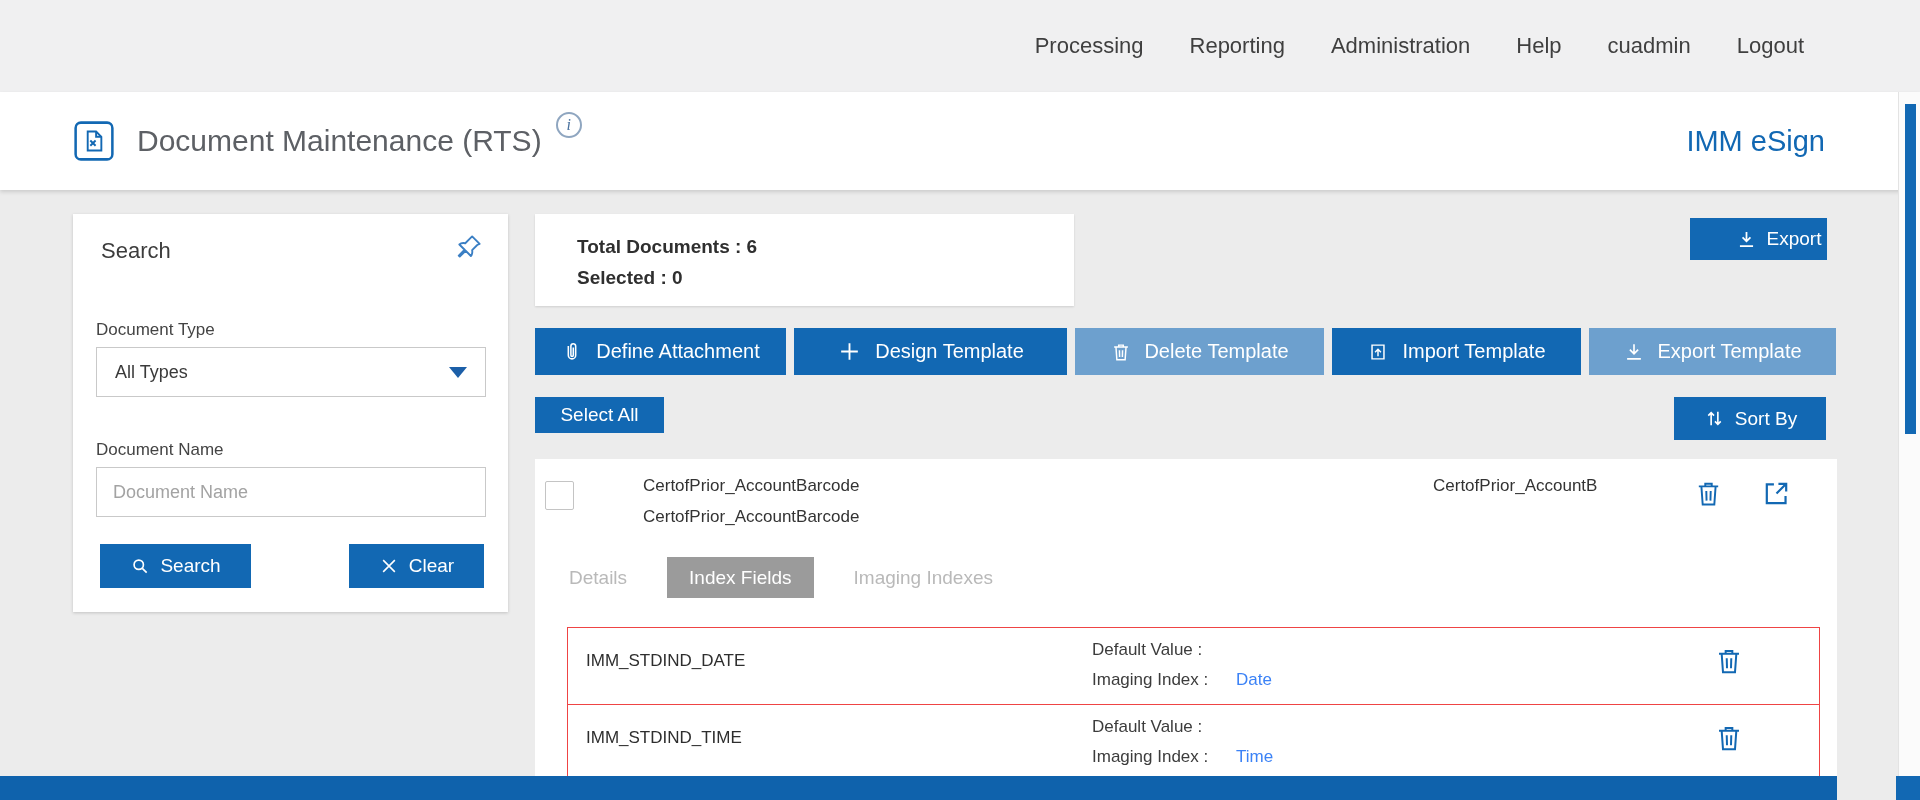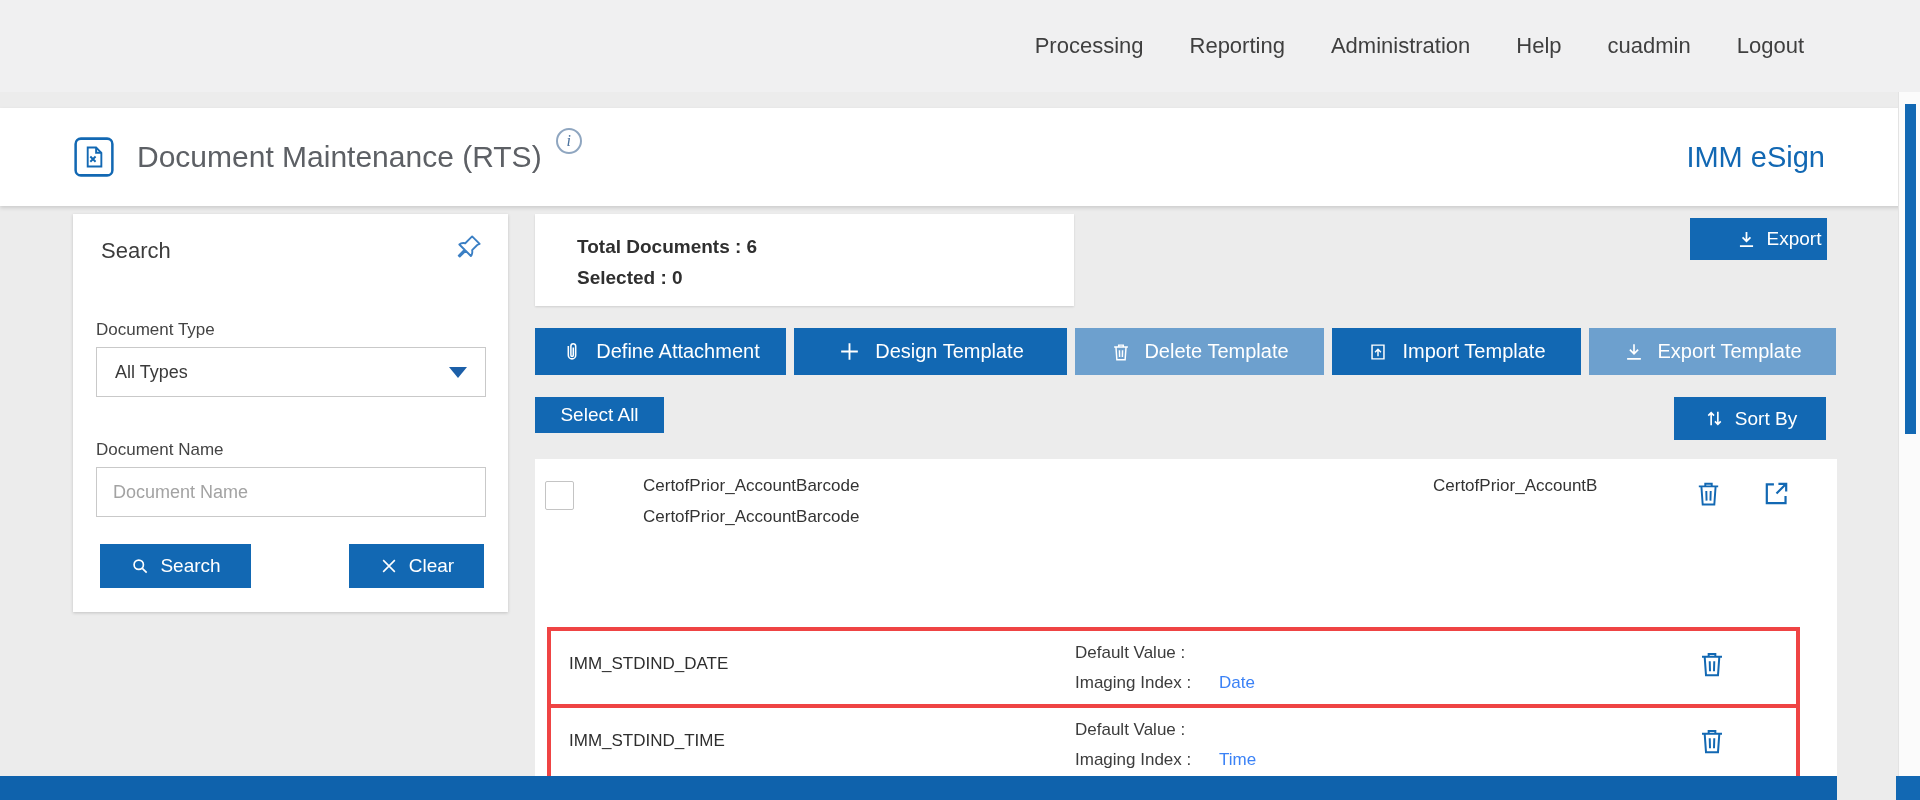--- a/index.html
+++ b/index.html
@@ -5,21 +5,21 @@
   * { margin:0; padding:0; box-sizing:border-box; }
   html,body { width:1920px; height:800px; overflow:hidden; }
   body { font-family:"Liberation Sans", sans-serif; background:#ececec; position:relative; }
 
   
   .topnav { position:absolute; top:0; left:0; width:1920px; height:92px; background:#f0f0f1;
             display:flex; align-items:center; justify-content:flex-end; gap:46px; padding-right:116px; }
   .topnav .nav-item { font-size:22px; color:#3f3f3f; text-decoration:none; cursor:pointer; }
 
   
-  .header { position:absolute; top:108px; left:0; width:1920px; height:98px; background:#fff;
+  .header { position:absolute; top:92px; left:0; width:1920px; height:98px; background:#fff;
             box-shadow:0 2px 4px rgba(0,0,0,.14); display:flex; align-items:center; z-index:5; }
   .logo { width:42px; height:42px; margin-left:73px; flex:none; }
   .page-title { margin-left:22px; font-size:30px; color:#5d6065; }
   .info-badge { width:26px; height:26px; border:2px solid #8fa6c0; border-radius:50%; color:#49719e;
                 font-size:16px; font-style:italic; font-family:"Liberation Serif", serif;
                 display:flex; align-items:center; justify-content:center; margin-left:14px;
                 transform:translateY(-16px); }
   .brand { margin-left:auto; margin-right:95px; font-size:29px; color:#1268b3; }
 
   
@@ -68,21 +68,21 @@
   .doc-name-2 { position:absolute; left:108px; top:48px; font-size:17px; color:#333; }
   .doc-name-right { position:absolute; left:898px; top:17px; font-size:17px; color:#333; }
   .row-icon { position:absolute; top:19px; width:31px; height:31px; color:#1268b3; cursor:pointer; }
   .row-trash { left:1158px; }
   .row-open  { left:1226px; }
 
   .tabs { position:absolute; left:34px; top:98px; height:41px; display:flex; align-items:center; gap:40px; }
   .tab { font-size:19px; color:#b9b9b9; cursor:pointer; height:41px; display:flex; align-items:center; }
   .tab.active { background:#9b9b9b; color:#fff; padding:0 22px; }
 
-  .field-row { position:absolute; left:12px; width:1253px; height:87px; border:4px solid #ef4444; background:#fff; }
+  .field-row { position:absolute; left:32px; width:1253px; height:87px; border:1px solid #ef4444; background:#fff; }
   .fr-1 { top:168px; } .fr-2 { top:245px; }
   .fr-name { position:absolute; left:18px; top:23px; font-size:17px; color:#2e2e2e; }
   .fr-default-label { position:absolute; left:524px; top:12px; font-size:17px; color:#3c3c3c; }
   .fr-imaging-label { position:absolute; left:524px; top:42px; font-size:17px; color:#3c3c3c; }
   .fr-imaging-value { position:absolute; left:668px; top:42px; font-size:17px; color:#3b82f6; }
   .fr-trash { position:absolute; left:1145px; top:17px; width:32px; height:32px; color:#1268b3; cursor:pointer; }
 
   
   .bottom-bar { position:absolute; left:0; top:776px; width:1837px; height:24px; background:#0f62ac; z-index:40; }
   .bottom-corner { position:absolute; left:1896px; top:776px; width:24px; height:24px; background:#1268b3; z-index:40; }
@@ -208,20 +208,25 @@
   <div class="doc-name-right">CertofPrior_AccountB</div>
 
   <svg class="row-icon row-trash" viewBox="0 0 24 24">
     <path d="M4.5 6.5 h15 M9.5 6.5 V4.5 h5 v2 M6.5 6.5 l1 14 h9 l1 -14 M10.3 10 l.2 7.5 M13.7 10 l-.2 7.5" fill="none" stroke="currentColor" stroke-width="1.5"></path>
   </svg>
   <svg class="row-icon row-open" viewBox="0 0 24 24">
     <path d="M10 5 H4.5 V19.5 H19 V14" fill="none" stroke="currentColor" stroke-width="1.7"></path>
     <path d="M13.5 4.5 H19.5 V10.5 M19.5 4.5 L12 12" fill="none" stroke="currentColor" stroke-width="1.7"></path>
   </svg>
 
+  <div class="tabs">
+    <div class="tab">Details</div>
+    <div class="tab active">Index Fields</div>
+    <div class="tab">Imaging Indexes</div>
+  </div>
 
   <div class="field-row fr-1">
     <div class="fr-name">IMM_STDIND_DATE</div>
     <div class="fr-default-label">Default Value :</div>
     <div class="fr-imaging-label">Imaging Index :</div>
     <div class="fr-imaging-value">Date</div>
     <svg class="fr-trash" viewBox="0 0 24 24">
       <path d="M4.5 6.5 h15 M9.5 6.5 V4.5 h5 v2 M6.5 6.5 l1 14 h9 l1 -14 M10.3 10 l.2 7.5 M13.7 10 l-.2 7.5" fill="none" stroke="currentColor" stroke-width="1.5"></path>
     </svg>
   </div>

